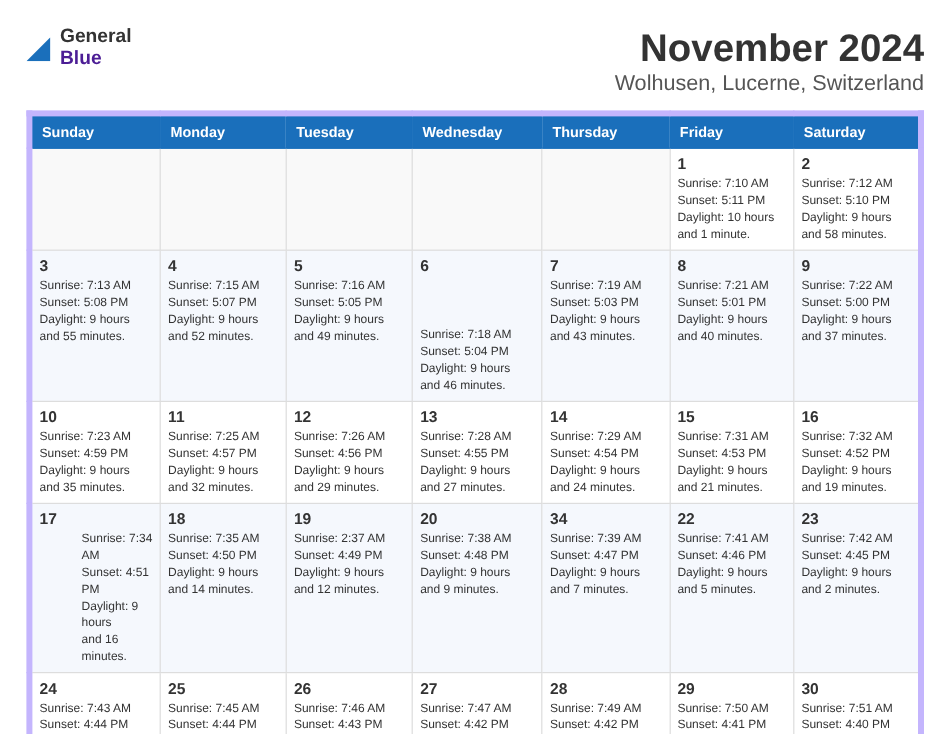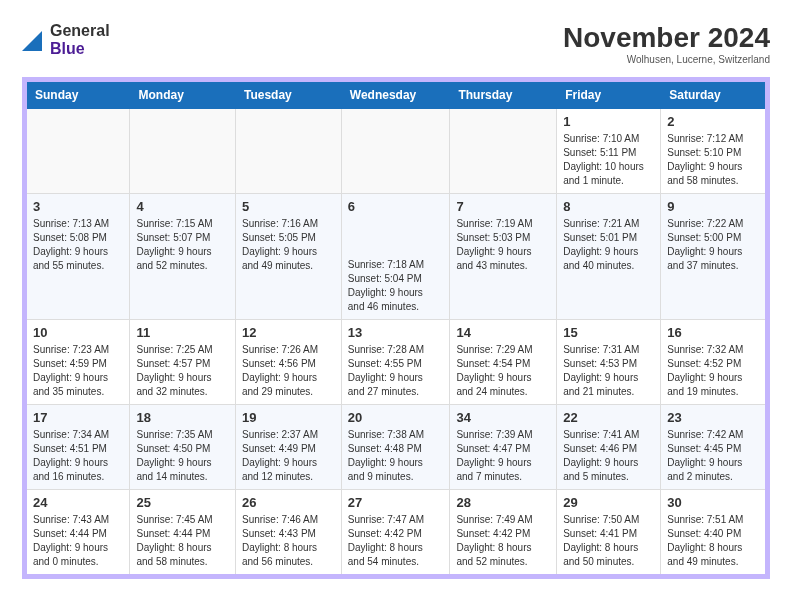--- a/index.html
+++ b/index.html
@@ -21,26 +21,26 @@
     }
     .logo {
       display: flex;
       align-items: center;
       gap: 4px;
     }
     .title-block {
       text-align: right;
     }
     .title-block h1 {
-      font-size: 28px;
+      font-size: 32px;
       font-weight: bold;
       color: #333;
     }
     .title-block h2 {
-      font-size: 10px;
+      font-size: 18px;
       font-weight: normal;
       color: #555;
     }
     .calendar {
       width: 100%;
       border-collapse: collapse;
       border: 5px solid #c4b5fd;
     }
     .calendar thead tr {
       background: #1a6fbb;
@@ -237,21 +237,21 @@
             <span class="day-number">16</span>
             <div class="day-info" style="white-space: pre-line;">Sunrise: 7:32 AM
 Sunset: 4:52 PM
 Daylight: 9 hours
 and 19 minutes.</div>
           </td>
         </tr>
         <tr>
           <td>
             <span class="day-number">17</span>
-            <div class="day-info" style="white-space: pre-line;">Sunrise: 7:34 AM
+            <div class="day-info" style="white-space: pre-line; margin-left: 35px;">Sunrise: 7:34 AM
 Sunset: 4:51 PM
 Daylight: 9 hours
 and 16 minutes.</div>
           </td>
           <td>
             <span class="day-number">18</span>
             <div class="day-info" style="white-space: pre-line;">Sunrise: 7:35 AM
 Sunset: 4:50 PM
 Daylight: 9 hours
 and 14 minutes.</div>

